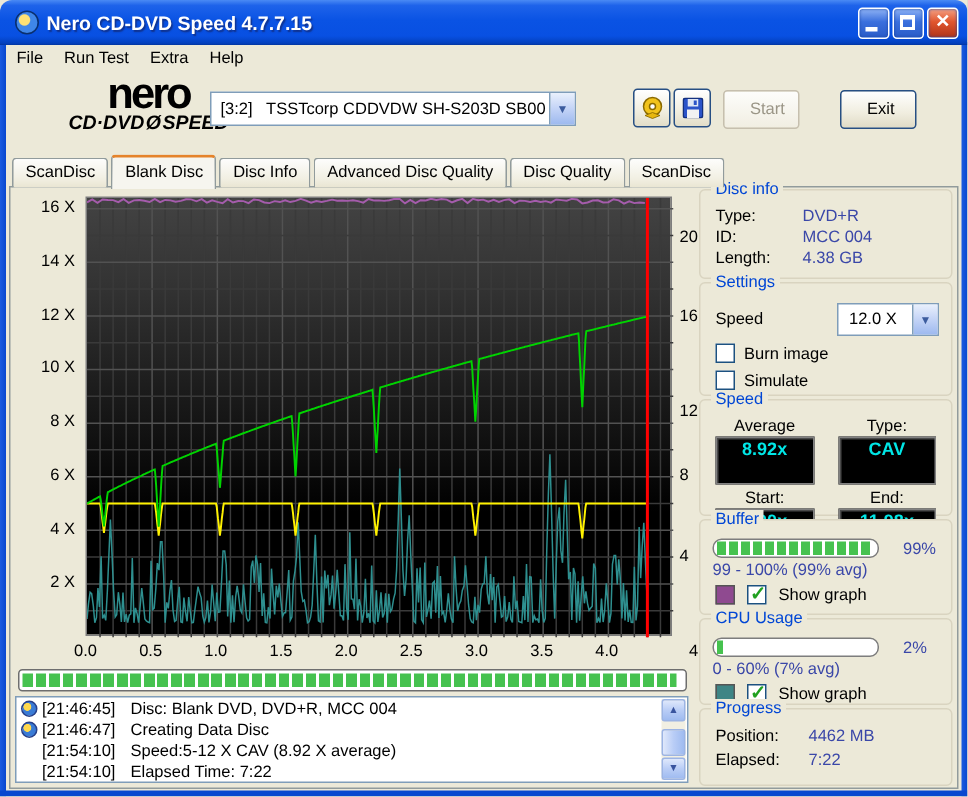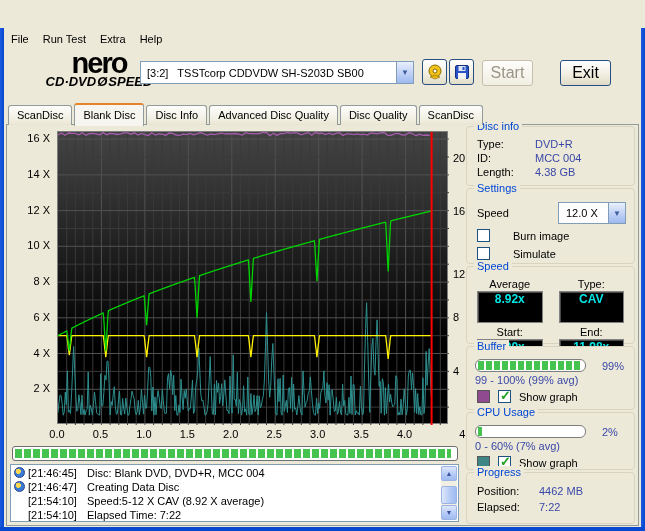--- a/index.html
+++ b/index.html
@@ -24,30 +24,30 @@
   .glyph-max{position:absolute;left:4px;top:4px;width:10px;height:10px;border:2px solid #fff;border-top-width:3px;}
   .glyph-close{position:absolute;left:0;top:1px;width:100%;text-align:center;color:#fff;font-size:12px;font-weight:bold;}
   
   #menubar{position:absolute;left:4px;top:30px;width:637px;height:18px;background:#ECE9D8;display:flex;align-items:center;border-bottom:0;}
   .menu-item{padding:1px 7px;font-size:11px;color:#000;}
   
   #logo{position:absolute;left:34px;top:52px;width:130px;text-align:center;color:#000;}
   #logo-top{font-size:29px;font-weight:bold;letter-spacing:-2px;line-height:23px;}
   #logo-bottom{font-size:13px;font-weight:bold;font-style:italic;letter-spacing:0px;line-height:13px;white-space:nowrap;}
   #logo-bottom .disc{font-weight:bold;padding:0 1px;}
-  #drive-combo{position:absolute;left:140px;top:61px;width:274px;height:23px;background:#fff;border:1px solid #7F9DB9;font-size:11px;display:flex;align-items:center;}
+  #drive-combo{position:absolute;left:140px;top:61px;width:244px;height:23px;background:#fff;border:1px solid #7F9DB9;font-size:11px;display:flex;align-items:center;}
   #drive-combo .val{flex:1;padding-left:6px;white-space:pre;overflow:hidden;}
   .combo-arrow{width:17px;height:100%;border-left:1px solid #7F9DB9;background:linear-gradient(180deg,#E9F0FC,#C7D6F7 45%,#9DB9EF);
     display:flex;align-items:center;justify-content:center;font-size:8px;color:#3C5C9E;}
   .tool-btn{position:absolute;top:59px;width:25px;height:26px;border:1px solid #274f83;border-radius:3px;
     background:linear-gradient(180deg,#fff,#f0eddf 60%,#e2ddc8);display:flex;align-items:center;justify-content:center;}
   #btn-eject{left:422px;}
   #btn-save{left:449px;}
-  .push-btn{position:absolute;top:60px;height:26px;width:51px;border-radius:3px;font-size:16px;
-    display:flex;align-items:center;justify-content:center;}
+  .push-btn{position:absolute;top:60px;height:26px;width:51px;border-radius:3px;font-size:11px;
+    display:flex;align-items:center;justify-content:flex-start;padding-left:17px;}
   #btn-start{left:482px;border:1px solid #c6bfae;background:linear-gradient(180deg,#fdfdfb,#f1eee2);color:#9a9586;}
   #btn-exit{left:560px;border:1px solid #274f83;background:linear-gradient(180deg,#fff,#f0eddf 60%,#e0dbc6);color:#000;}
   
   #tabs{position:absolute;left:8px;top:102px;height:23px;display:flex;align-items:flex-end;z-index:10;}
   .tab{height:20px;line-height:18px;font-size:11px;padding:0 8px;margin-right:2px;border:1px solid #919B9C;border-bottom:none;
     border-radius:3px 3px 0 0;background:linear-gradient(180deg,#FDFDFC,#F1EFE2 70%,#E9E5D2);}
   .tab.active{height:23px;line-height:21px;border-top:2px solid #E5832A;background:#F6F5EF;margin-bottom:-1px;z-index:11;position:relative;}
   
   #panel{position:absolute;left:6px;top:124px;width:633px;height:402px;border:1px solid #919B9C;background:#ECE9D8;}
   
@@ -83,21 +83,21 @@
   #g-speed{top:266px;height:78px;}
   #g-buffer{top:346px;height:64px;}
   #g-cpu{top:412px;height:58px;}
   #g-progress{top:472px;height:52px;}
   .kv{display:grid;grid-template-columns:58px auto;font-size:11px;line-height:14px;padding:10px 10px 0;}
   .kv .v{color:#3A47A8;}
   #g-progress .kv{grid-template-columns:62px auto;line-height:16px;}
   .speed-row{display:flex;align-items:center;justify-content:space-between;padding:13px 8px 0 10px;font-size:11px;}
   #speed-combo{width:68px;height:22px;background:#fff;border:1px solid #7F9DB9;font-size:11px;display:flex;align-items:center;}
   #speed-combo .val{flex:1;padding-left:7px;}
-  .cb-row{display:flex;align-items:center;gap:23px;margin:5px 0 0 10px;font-size:11px;}
+  .cb-row{display:flex;align-items:center;gap:6px;margin:5px 0 0 10px;font-size:11px;}
   .checkbox{width:13px;height:13px;background:#fff;border:1px solid #1C5180;position:relative;flex:0 0 13px;}
   .checkbox .chk{position:absolute;left:1px;top:-3px;color:#21A121;font-size:13px;font-weight:bold;}
   .lcd-grid{display:grid;grid-template-columns:1fr 1fr;column-gap:16px;row-gap:3px;padding:11px 10px 0;text-align:center;}
   .lcd-cell .lbl{font-size:11px;color:#000;}
   .lcd{margin-top:1px;height:32px;background:#000;border:1px solid #828282;box-shadow:inset 1px 1px 0 #4a4a4a;
     color:#00E6E6;font-weight:bold;font-size:12px;line-height:14px;text-align:center;}
   .meter-row{display:flex;align-items:center;gap:16px;padding:12px 8px 0;}
   .meter{flex:1;height:13px;border:1px solid #7d7d7d;border-radius:6px;background:#fff;padding:1px 2px;}
   .meter .fill{height:100%;background:repeating-linear-gradient(90deg,#46C24F 0 6px,#fff 6px 8px);}
   .meter-pct{font-size:11px;color:#3A47A8;width:24px;}
@@ -106,20 +106,33 @@
   .swatch{width:13px;height:13px;border:1px solid #555;}
 </style>
 </head>
 <body>
 
 <div id="win">
   <div class="frame-l"></div>
   <div class="frame-r"></div>
   <div class="frame-b"></div>
 
+  <div id="titlebar">
+    <span id="app-icon"></span>
+    <span id="title-text">Nero CD-DVD Speed 4.7.7.15</span>
+    <span class="tb-btn">
+        <span class="glyph-min"></span>
+      </span>
+    <span class="tb-btn">
+        <span class="glyph-max"></span>
+      </span>
+    <span class="tb-btn close">
+        <span class="glyph-close">✕</span>
+      </span>
+  </div>
 
   <div id="menubar">
       <span class="menu-item">File</span>
       <span class="menu-item">Run Test</span>
       <span class="menu-item">Extra</span>
       <span class="menu-item">Help</span>
     </div>
 
   <div id="logo">
     <div id="logo-top">nero</div>

